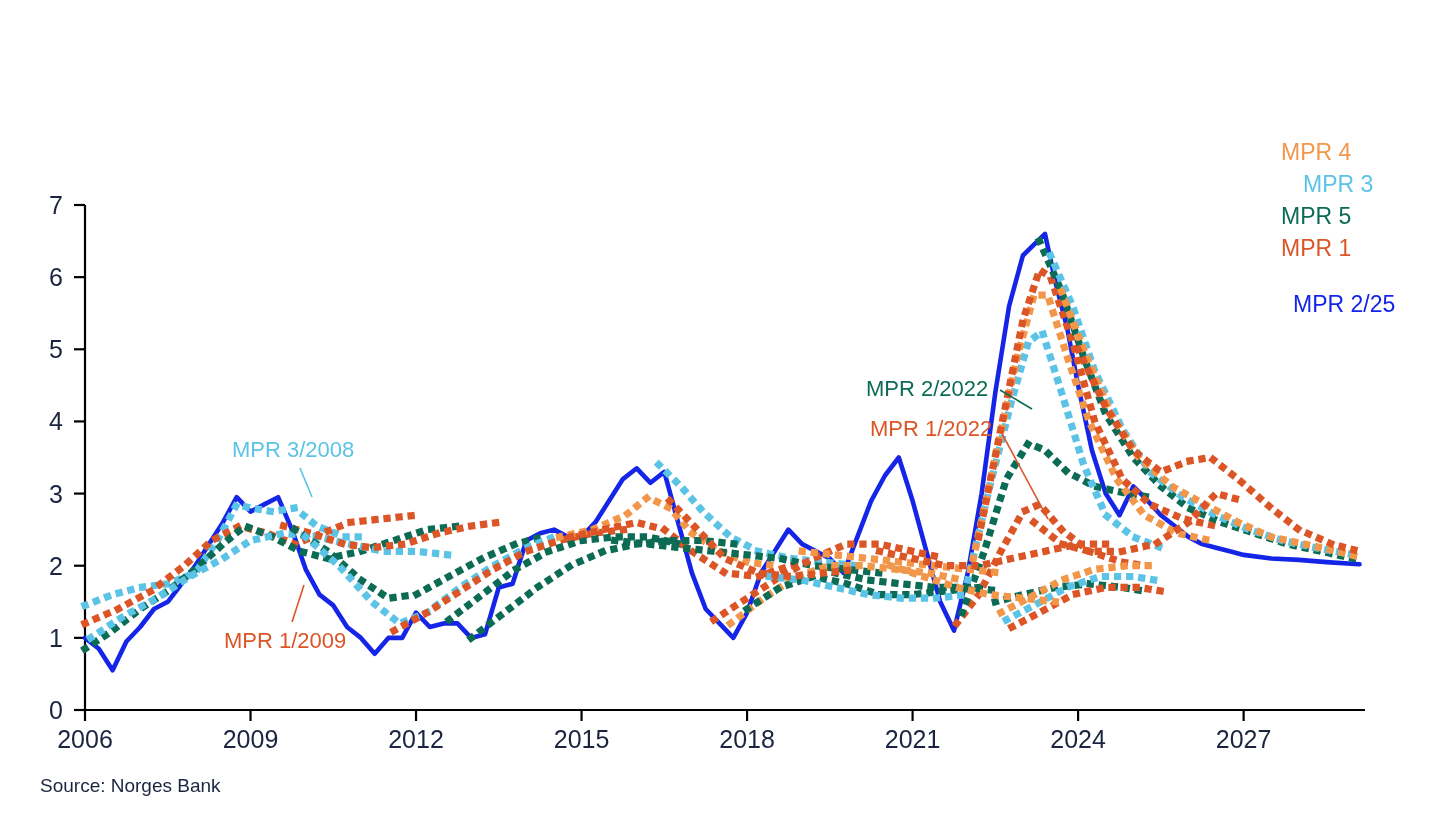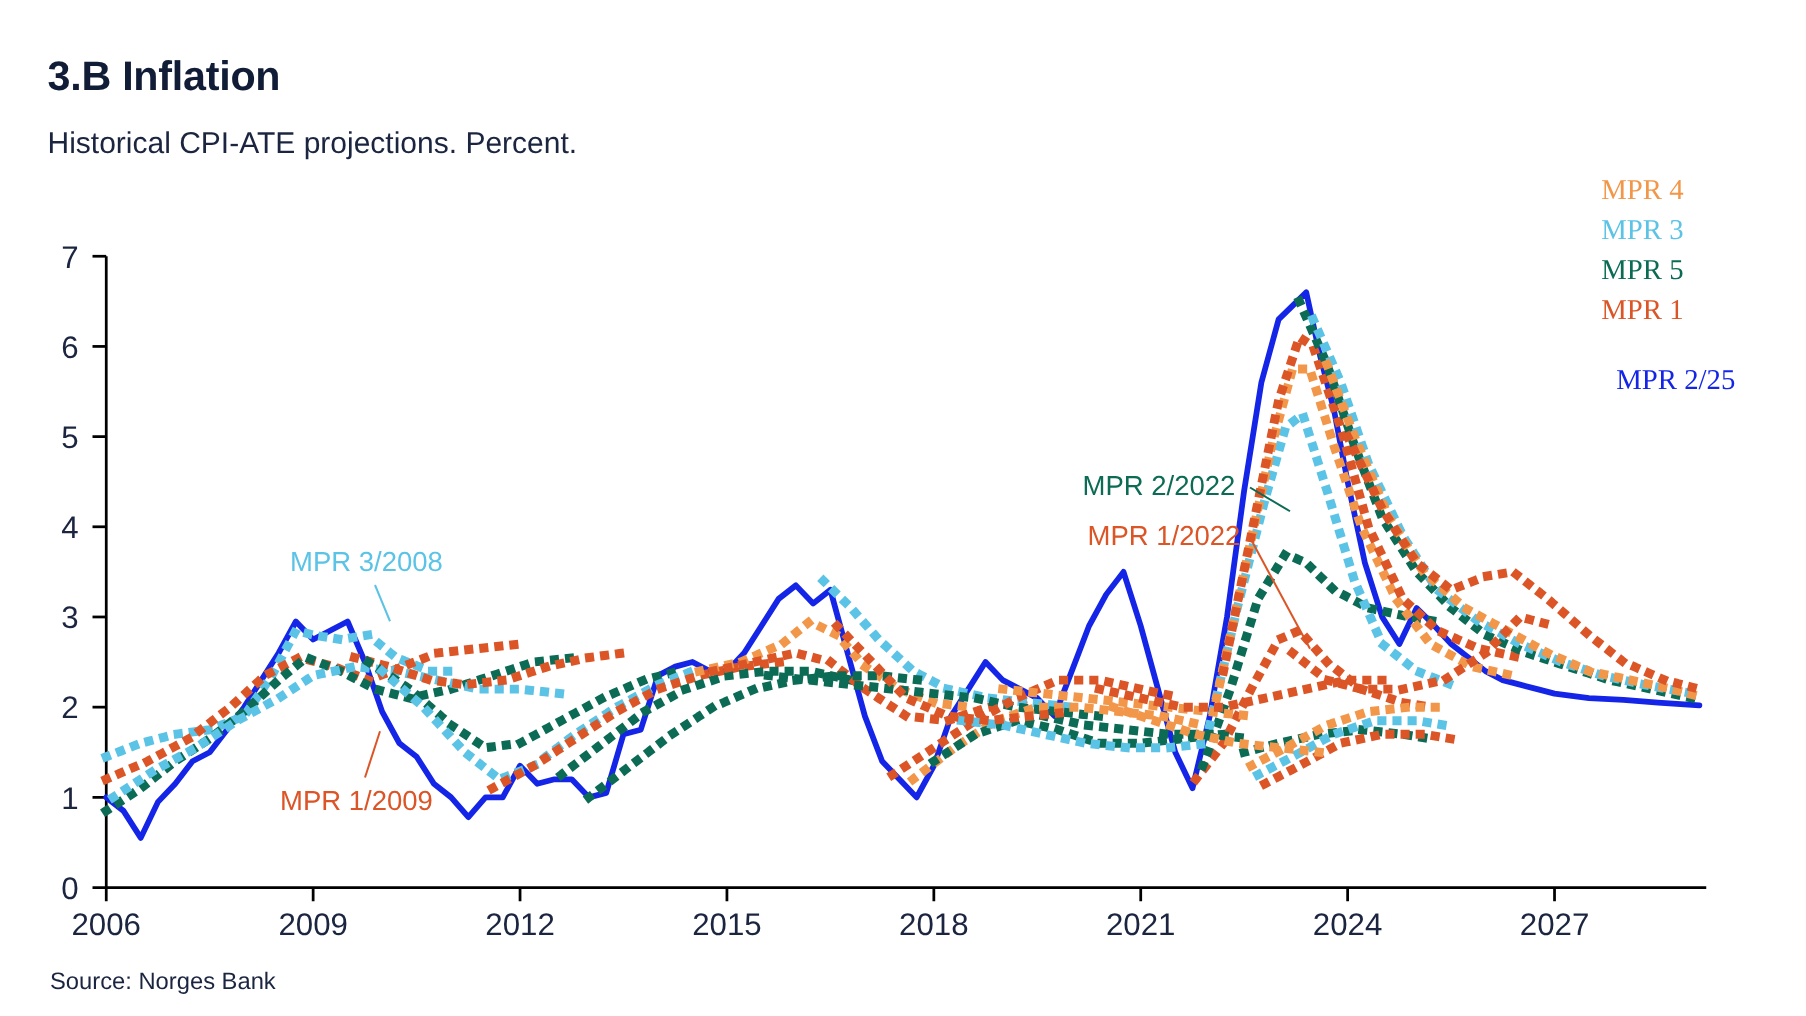--- a/index.html
+++ b/index.html
@@ -15,40 +15,38 @@
     white-space:nowrap;
   }
   .subtitle{
     position:absolute;left:38px;top:101px;
     font-size:24px;font-weight:400;color:#1b2540;white-space:nowrap;
   }
   .source{
     position:absolute;left:40px;top:775px;
     font-size:19px;font-weight:400;color:#1b2540;white-space:nowrap;text-align:right;
   }
-  .legend{position:absolute;left:1281px;top:136px;font-family:Liberation Serif, serif;}
+  .legend{position:absolute;left:1281px;top:136px;}
   .legend-item{
     font-size:23px;font-weight:400;line-height:32px;white-space:nowrap;
   }
   .legend-item.spaced{margin-top:24px;margin-left:12px;}
   svg#plot{position:absolute;left:0;top:0;width:1445px;height:813px;}
   .axis-line{stroke:#000000;stroke-width:2.2;fill:none;}
   .tick{stroke:#000000;stroke-width:2.2;}
   .ylab{font-size:25px;fill:#1b2540;text-anchor:end;font-family:"Liberation Sans",sans-serif;}
   .xlab{font-size:25px;fill:#1b2540;text-anchor:middle;font-family:"Liberation Sans",sans-serif;}
   .ann{font-size:22px;font-family:"Liberation Sans",sans-serif;}
   .leader{fill:none;stroke-width:1.6;}
 </style>
 </head>
 <body>
 
 <div id="chart-root">
 
-  <div class="title">3.B Inflation</div>
-  <div class="subtitle">Historical CPI-ATE projections. Percent.</div>
 
   <svg id="plot" viewBox="0 0 1445 813">
     <g id="axes">
         <path d="M 85 205 L 85 710 L 1365 710" class="axis-line"></path>
         <line x1="74" y1="710" x2="85" y2="710" class="tick"></line>
         <text x="63" y="719" class="ylab">0</text>
         <line x1="74" y1="637.8571428571429" x2="85" y2="637.8571428571429" class="tick"></line>
         <text x="63" y="646.8571428571429" class="ylab">1</text>
         <line x1="74" y1="565.7142857142858" x2="85" y2="565.7142857142858" class="tick"></line>
         <text x="63" y="574.7142857142858" class="ylab">2</text>
@@ -126,20 +124,20 @@
         <text x="224" y="648" class="ann" fill="#DB5526">MPR 1/2009</text>
         <path d="M 1000,390 L 1032,409" class="leader" stroke="#0C6B55"></path>
         <text x="866" y="396" class="ann" fill="#0C6B55">MPR 2/2022</text>
         <path d="M 1000,430 L 1048,519" class="leader" stroke="#DB5526"></path>
         <text x="870" y="436" class="ann" fill="#DB5526">MPR 1/2022</text>
       </g>
   </svg>
 
   <div class="legend" id="legend-box">
       <div class="legend-item" style="color: rgb(242, 151, 74);">MPR 4</div>
-      <div class="legend-item" style="color: rgb(91, 195, 229);">MPR 3</div>
+      <div class="legend-item" style="color: rgb(91, 195, 229); text-align: center;">MPR 3</div>
       <div class="legend-item" style="color: rgb(12, 107, 85);">MPR 5</div>
       <div class="legend-item" style="color: rgb(219, 85, 38);">MPR 1</div>
       <div class="legend-item spaced" style="color: rgb(20, 37, 232);">MPR 2/25</div>
     </div>
 
   <div class="source">Source: Norges Bank</div>
 </div>
 
 </body></html>

